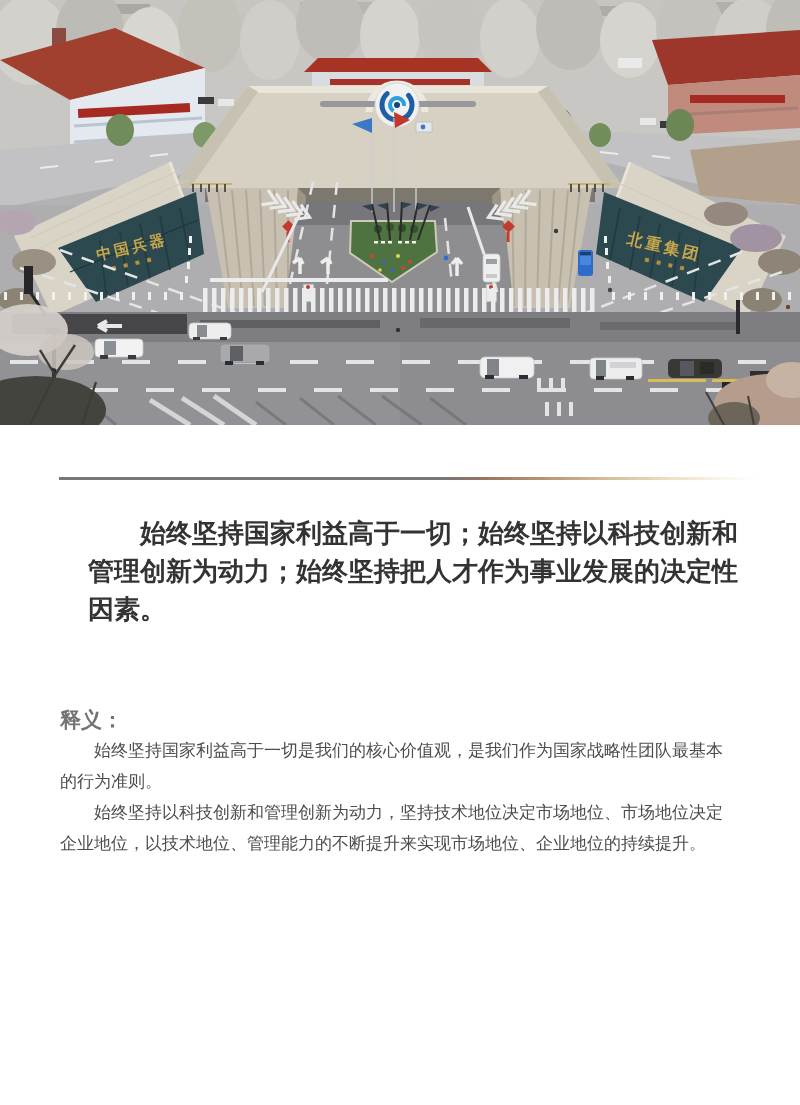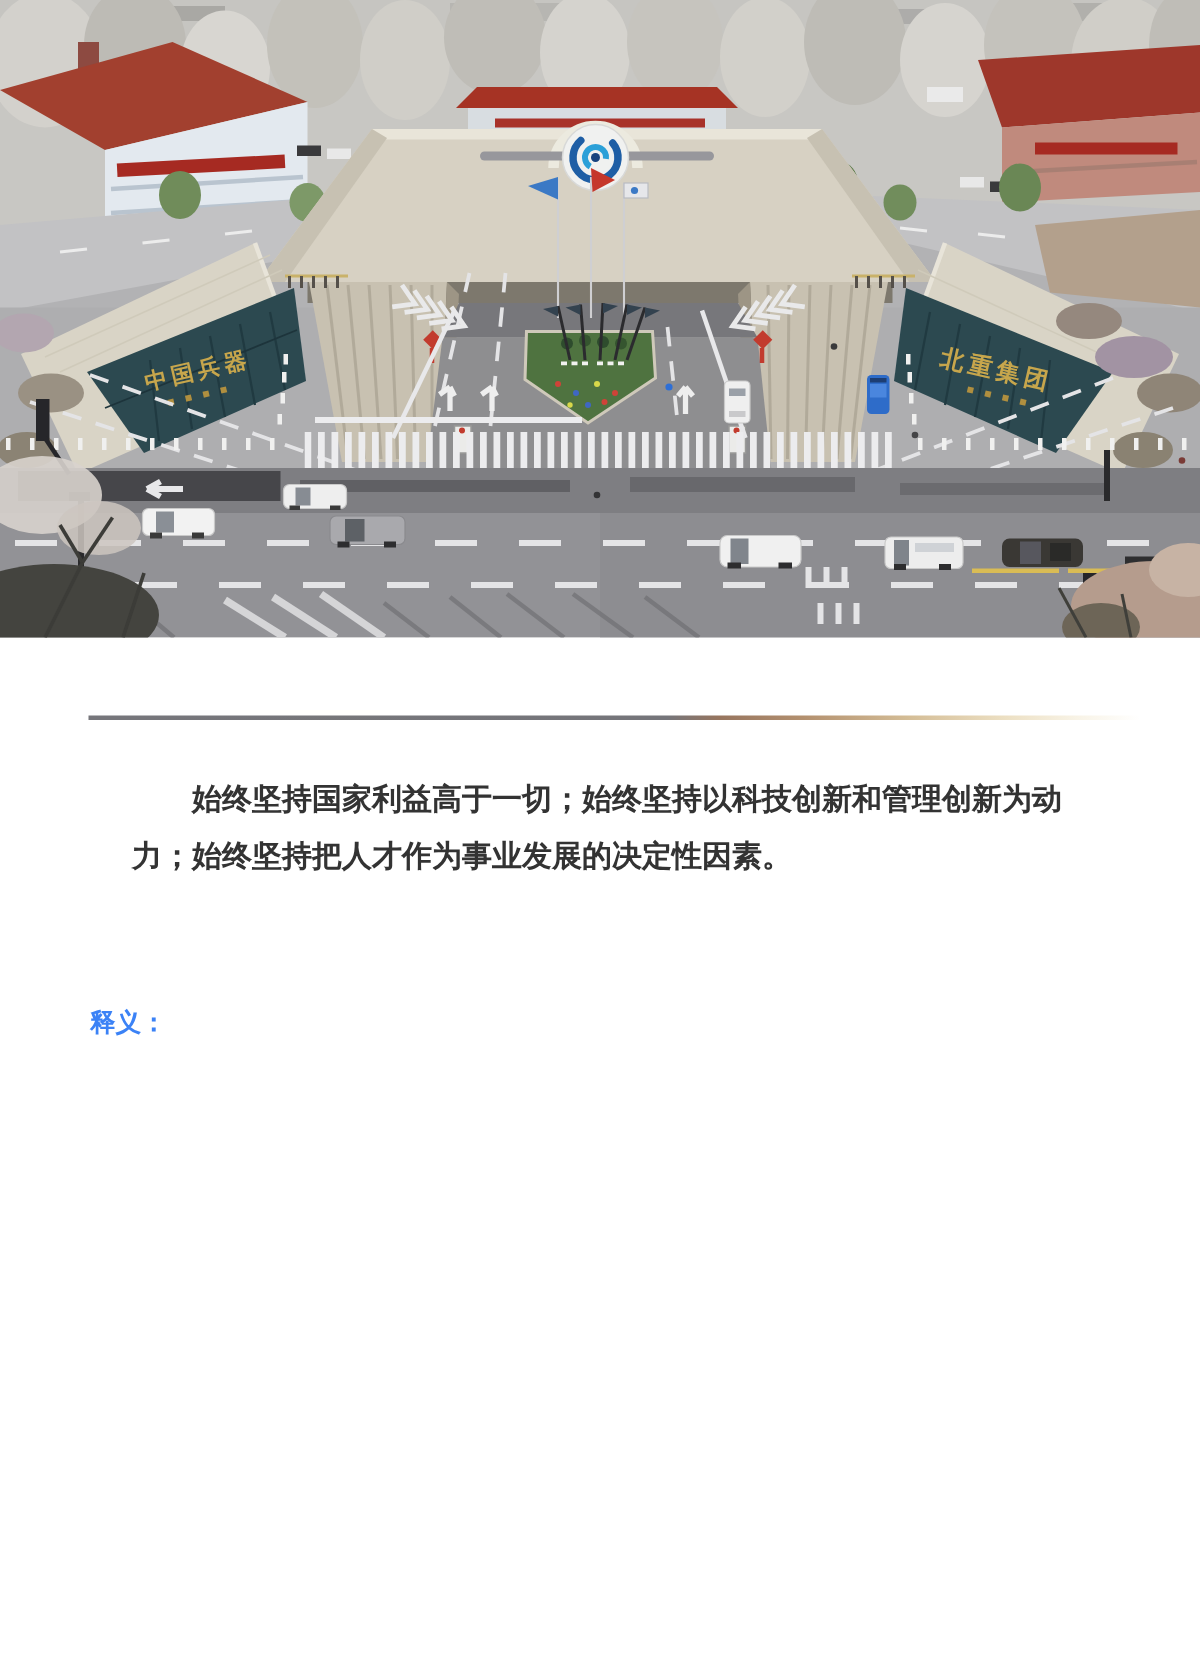--- a/index.html
+++ b/index.html
@@ -11,25 +11,25 @@
   .page{width:800px;min-height:1105px;background:#fff;overflow:hidden;}
   .hero{display:block;width:800px;height:425px;}
   .divider{
     margin:52px 0 0 59px;width:701px;height:3px;
     background:linear-gradient(to right,
       #76767b 0%, #75757a 55%, #97755f 60%, #b3906f 68%,
       #d4bd96 78%, #ecdfc2 87%, #f8f3e6 94%, rgba(255,255,255,0) 100%);
   }
   .motto{
     margin:34px 60px 0 88px;width:650px;
-    font-size:20px;line-height:38px;font-weight:700;color:#333333;
+    font-size:26px;line-height:38px;font-weight:700;color:#333333;
     text-indent:2em;letter-spacing:0;
   }
   .interp{margin:76px 0 0 60px;width:672px;font-size:17px;line-height:31px;color:#4d4d4d;}
-  .interp-heading{font-size:17px;line-height:31px;font-weight:700;color:#3b82f6;margin:0;}
+  .interp-heading{font-size:21px;line-height:31px;font-weight:700;color:#737373;margin:0;}
   .interp p{margin:0;text-indent:2em;}
   svg text.sign{font-family:"Liberation Sans","DejaVu Sans",sans-serif;font-weight:700;fill:#c7a64c;}
 </style>
 </head>
 <body>
 
 <div class="page">
 
   <svg class="hero" viewBox="0 0 800 425" xmlns="http://www.w3.org/2000/svg" role="img">
     <defs>
@@ -535,15 +535,17 @@
       </g>
     </g>
   </svg>
 
   <div class="divider"></div>
 
   <div class="motto">始终坚持国家利益高于一切；始终坚持以科技创新和管理创新为动力；始终坚持把人才作为事业发展的决定性因素。</div>
 
   <div class="interp">
     <h3 class="interp-heading">释义：</h3>
+    <p>始终坚持国家利益高于一切是我们的核心价值观，是我们作为国家战略性团队最基本的行为准则。</p>
+    <p>始终坚持以科技创新和管理创新为动力，坚持技术地位决定市场地位、市场地位决定企业地位，以技术地位、管理能力的不断提升来实现市场地位、企业地位的持续提升。</p>
   </div>
 
 </div>
 
 </body></html>

